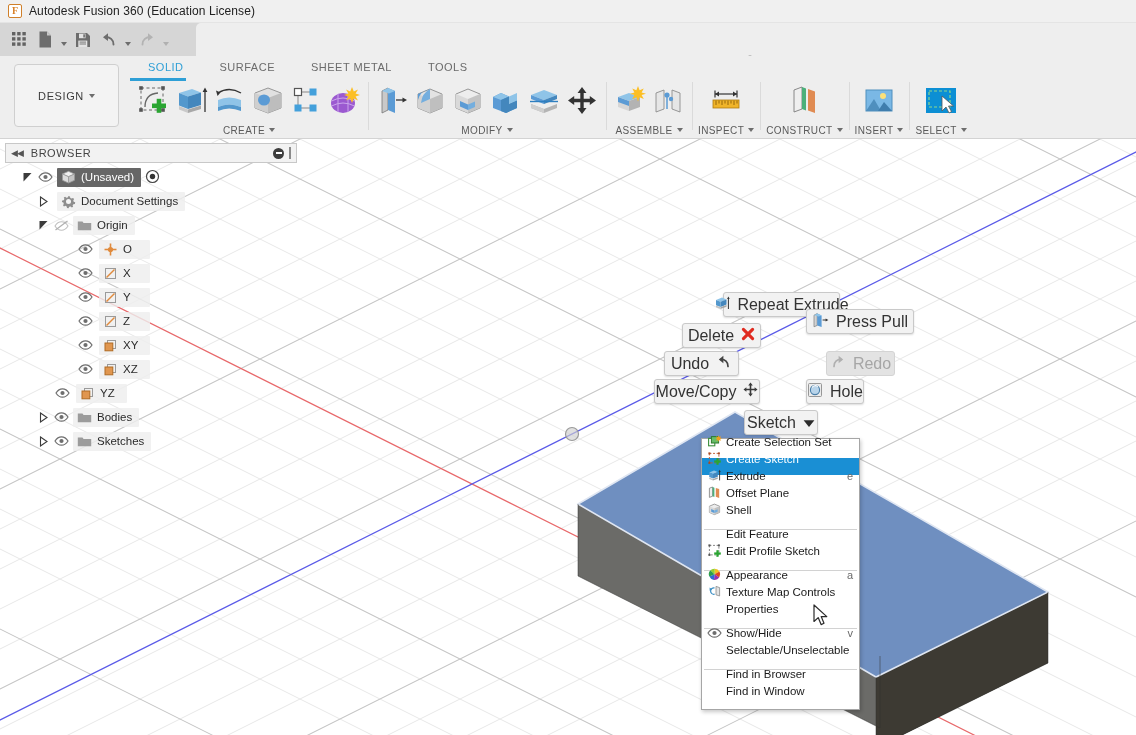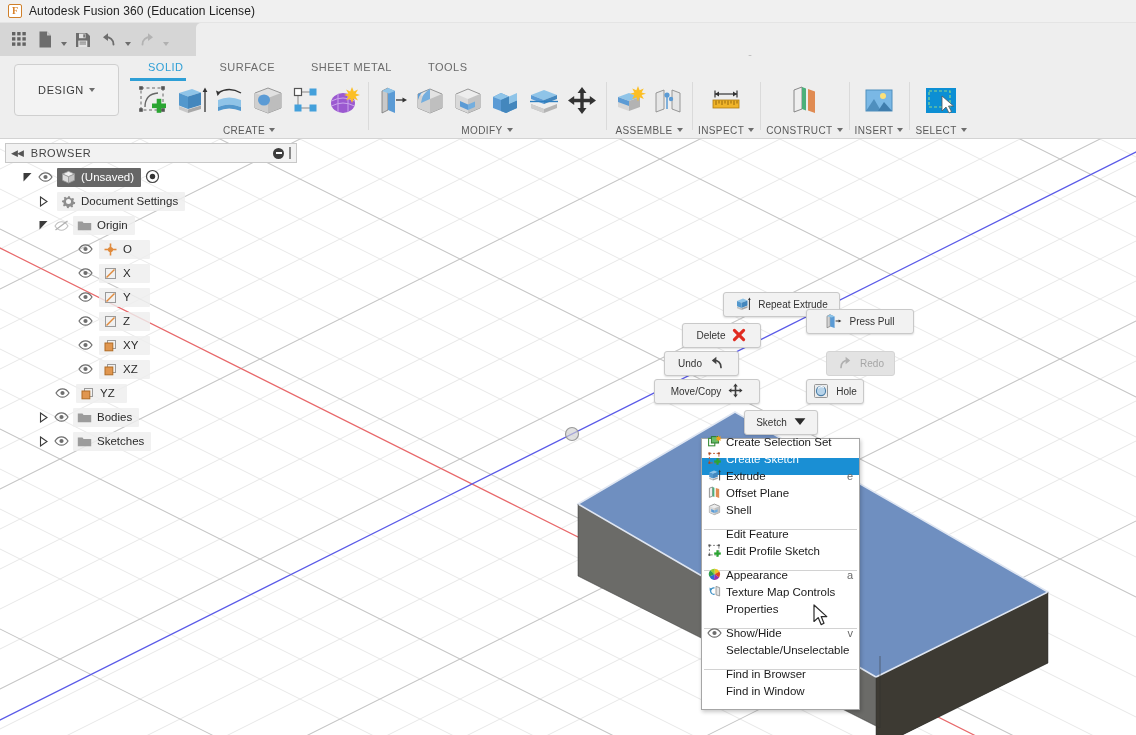--- a/index.html
+++ b/index.html
@@ -80,21 +80,21 @@
   .doc-tab-label { font-size: 12px; color: #555; }
 
   
   .ribbon {
     position: absolute; left: 0; top: 56px; width: 1136px; height: 83px;
     background: #eeeeee;
     border-bottom: 1px solid #d3d3d3;
   }
   .design-box {
     position: absolute; left: 14px; top: 8px;
-    width: 105px; height: 52px;
+    width: 105px; height: 63px;
     border: 1px solid #cfcfcf; border-radius: 4px;
     background: #f3f3f3;
     display: flex; align-items: center; justify-content: center;
     gap: 5px;
   }
   .design-label { font-size: 11px; color: #3b3b3b; letter-spacing: .6px; }
 
   .tabstrip {
     position: absolute; left: 130px; top: 0; height: 22px;
     display: flex; align-items: center;
@@ -182,21 +182,21 @@
   
   .mm {
     position: absolute;
     background: #f2f2f2;
     border: 1px solid #c9c9c9;
     border-radius: 3px;
     height: 25px;
     display: flex; align-items: center; justify-content: center;
     gap: 7px;
     padding: 0 10px;
-    font-size: 10px; color: #333;
+    font-size: 16px; color: #333;
     box-shadow: 0 1px 2px rgba(0,0,0,0.14);
     white-space: nowrap;
   }
   .mm.disabled { background: #e3e3e3; border-color: #d4d4d4; color: #a6a6a6; box-shadow: none; }
   .mm .lbl { line-height: 1; }
 
   
   .ctxmenu {
     position: absolute; left: 701px; top: 438px;
     width: 159px;

